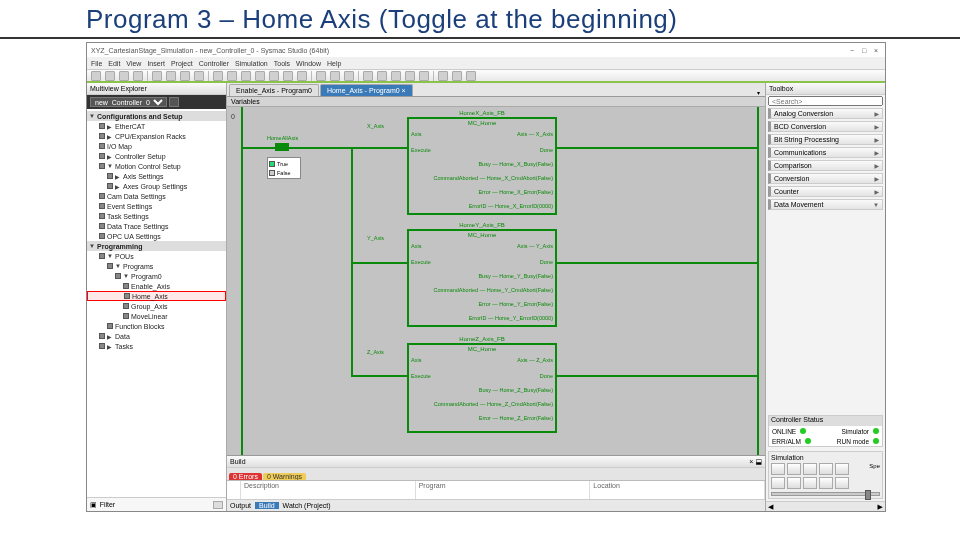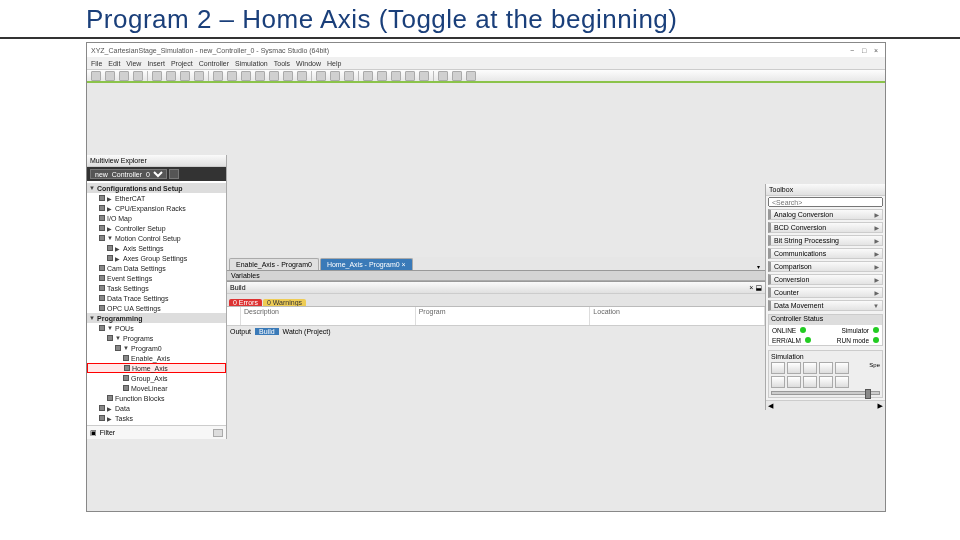--- a/index.html
+++ b/index.html
@@ -6,21 +6,21 @@
   body { width: 960px; height: 540px; background: #fff; font-size: 8px; overflow: hidden; }
   .slide-title { font-size: 26px; color: #1a3f7a; padding: 4px 0 2px 86px; border-bottom: 2px solid #333; font-weight: 400; letter-spacing: 0.5px; }
   .app { position: absolute; left: 86px; top: 42px; width: 800px; height: 470px; background: #e8e8e8; border: 1px solid #888; display: flex; flex-direction: column; }
   .titlebar { height: 14px; background: #fff; display: flex; align-items: center; padding: 0 4px; font-size: 7px; color: #555; justify-content: space-between; }
   .tb-right span { display:inline-block; width:10px; text-align:center; cursor:pointer; }
   .menubar { height: 12px; background: #f0f0f0; display: flex; gap: 6px; padding: 0 4px; font-size: 7px; color: #333; align-items: center; }
   .menubar span { cursor: pointer; }
   .toolbar { height: 14px; background: linear-gradient(#fdfdfd,#e8e8e8); border-top:1px solid #ccc; border-bottom:2px solid #8bc34a; display:flex; align-items:center; gap:4px; padding:0 4px; }
   .toolbar .ticon { width:10px; height:10px; background:#d0d0d0; border:1px solid #aaa; border-radius:1px; }
   .toolbar .sep { width:1px; height:10px; background:#bbb; }
-  .body { flex:1; display:flex; min-height:0;align-items:center; }
+  .body { flex:1; display:flex; min-height:0; }
   
   .left { width: 140px; background:#f5f5f5; border-right:1px solid #aaa; display:flex; flex-direction:column; }
   .panel-hdr { height:12px; background:linear-gradient(#fafafa,#e0e0e0); font-size:7px; padding:0 3px; display:flex; align-items:center; border-bottom:1px solid #ccc; }
   .ctlr-bar { height:14px; display:flex; align-items:center; padding:0 3px; gap:2px; background:#333; color:#fff; font-size:7px;}
   .ctlr-bar select { font-size:7px; height:10px; background:#555; color:#fff; border:1px solid #777;}
   .tree { flex:1; overflow:auto; background:#fff; padding:2px 0; }
   .tree-row { display:flex; align-items:center; gap:2px; padding:0 2px; height:10px; font-size:7px; color:#222; white-space:nowrap; }
   .tree-row.sect { background:#ddd; font-weight:bold; }
   .tree-row .ind { display:inline-block; }
   .tree-row .sq { width:6px; height:6px; border:1px solid #555; background:#888; }
@@ -68,21 +68,21 @@
   .sim-panel { margin:2px; border:1px solid #ccc; background:#eee; padding:2px;}
   .sim-panel .btns { display:flex; gap:2px; flex-wrap:wrap;}
   .sim-panel .b { width:14px; height:12px; background:linear-gradient(#fff,#ddd); border:1px solid #aaa;}
   .sim-panel .slider { height:4px; background:#ccc; border:1px solid #999; margin-top:3px; position:relative;}
   .sim-panel .slider .knob{ position:absolute; right:8px; top:-3px; width:6px; height:10px; background:#888; border:1px solid #555;}
   .hscroll { height:10px; background:#e8e8e8; border-top:1px solid #ccc; display:flex; align-items:center; justify-content:space-between; padding:0 2px; font-size:7px;}
 </style>
 </head>
 <body>
 
-<div class="slide-title">Program 2 – Home Axis (Toggle at the beginning)</div>
+<div class="slide-title">Program 3 – Home Axis (Toggle at the beginning)</div>
 
 <div class="app">
 
   <div class="titlebar">
     <span>XYZ_CartesianStage_Simulation - new_Controller_0 - Sysmac Studio (64bit)</span>
     <span class="tb-right">
       <span>−</span>
       <span>□</span>
       <span>×</span>
     </span>

